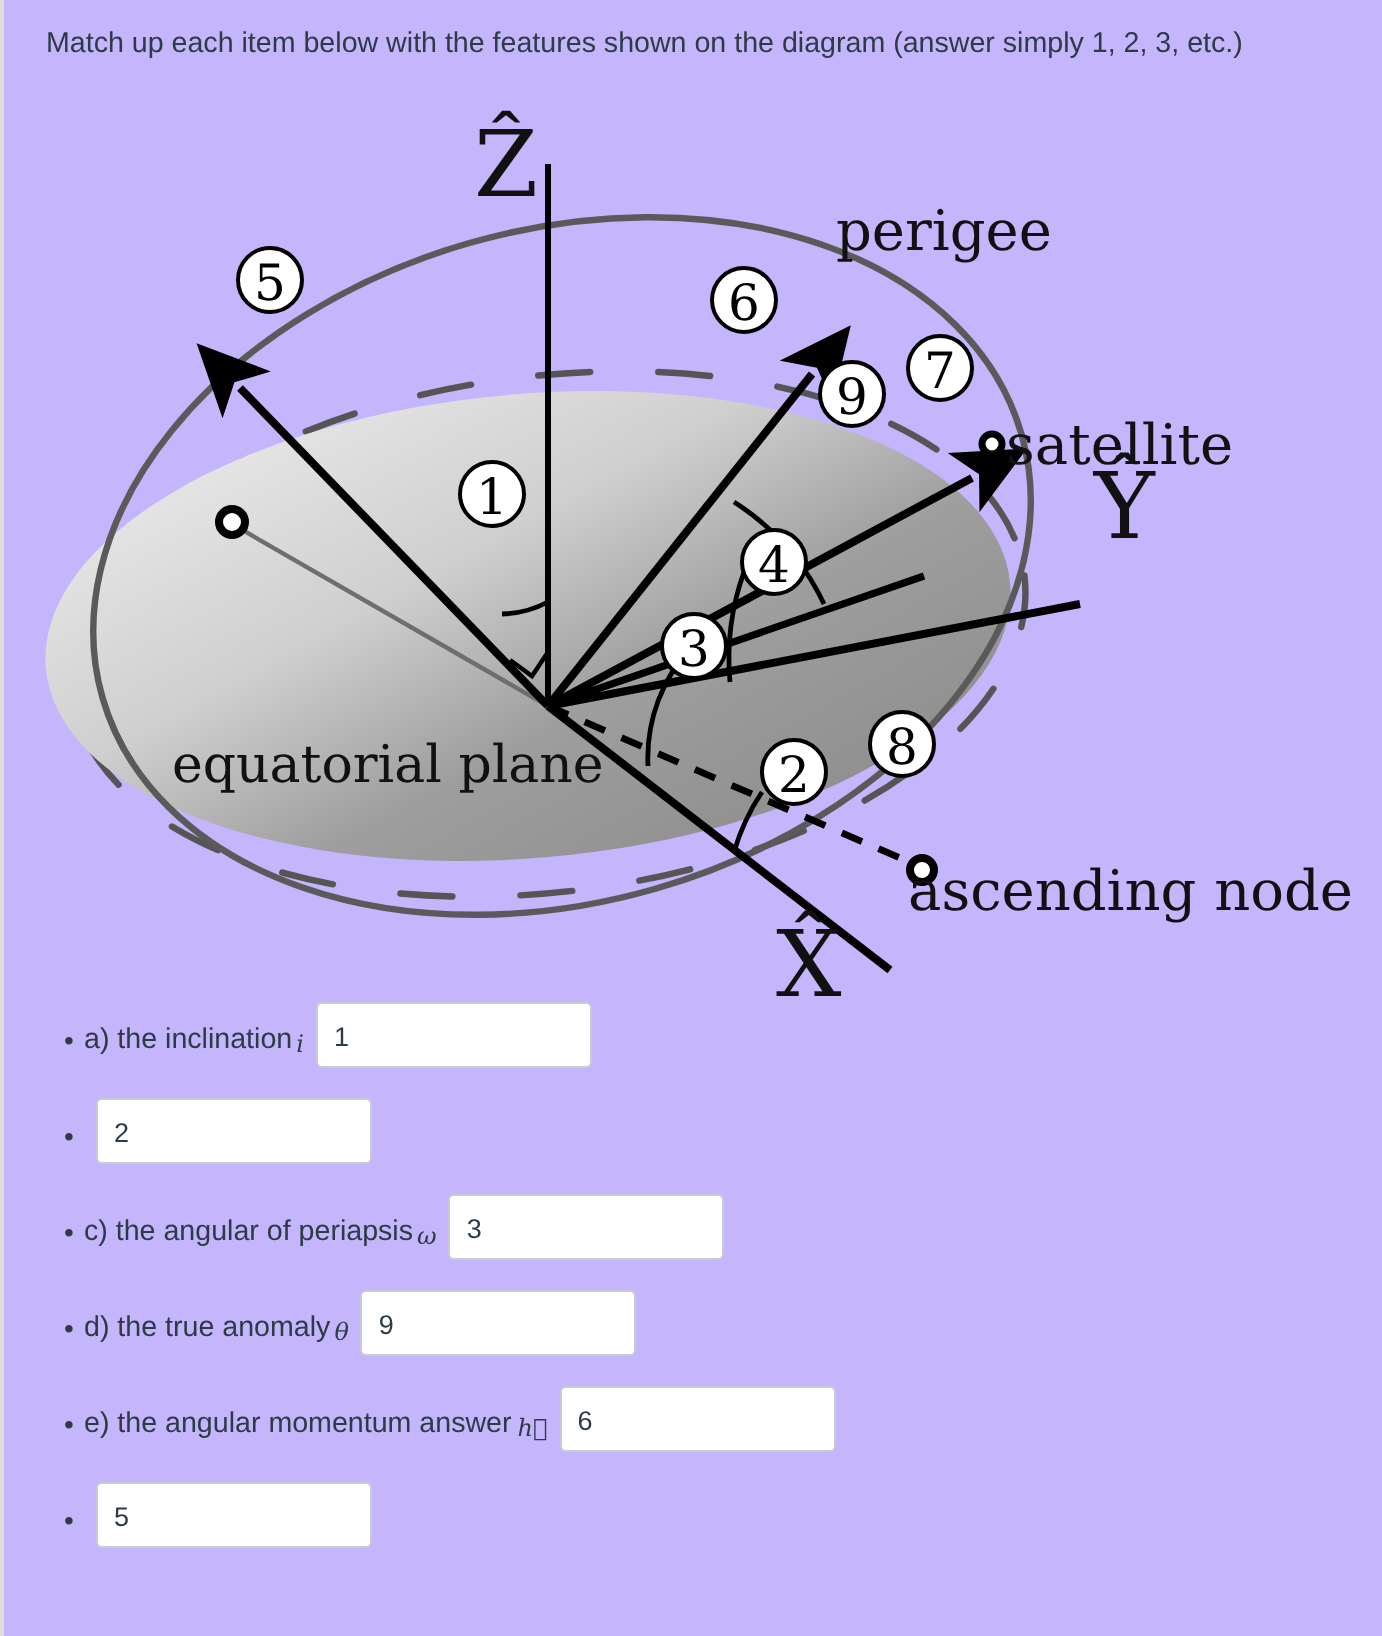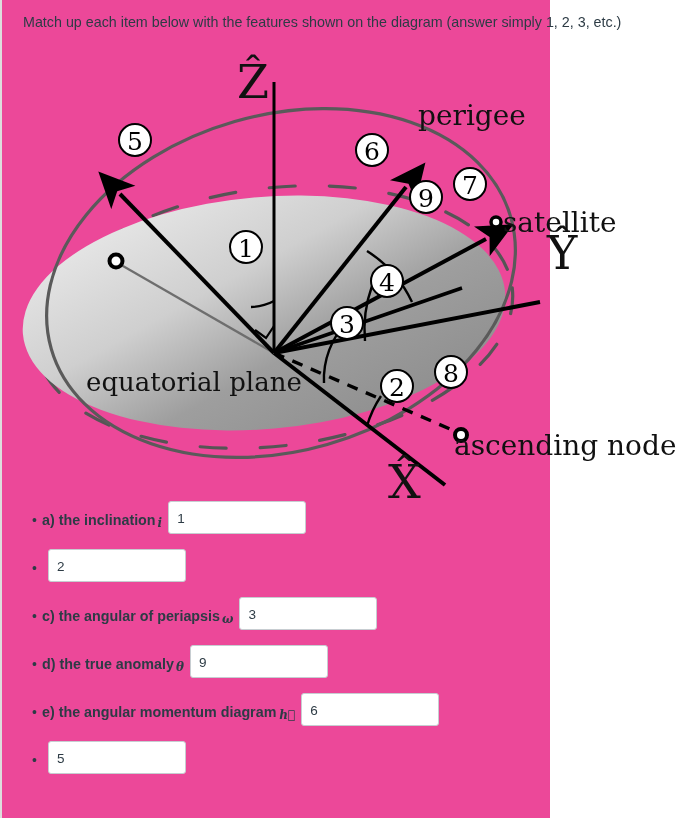--- a/index.html
+++ b/index.html
@@ -10,23 +10,23 @@
   body {
     width: 691px;
     height: 818px;
     font-family: "Liberation Sans", sans-serif;
     position: relative;
     overflow: hidden;
   }
   #page {
     position: absolute;
     left: 0; top: 0;
-    width: 550px;
+    width: 691px;
     height: 818px;
-    background: #ec4899;
+    background: #c4b5fd;
     border-left: 2px solid #dddddd;
     box-sizing: border-box;
   }
   .prompt {
     position: absolute;
     left: 21px;
     top: 12px;
     width: 660px;
     font-size: 14.3px;
     color: #2d3b45;
@@ -61,21 +61,20 @@
     font-size: 14px;
     line-height: 30px;
     text-align: left;
   }
   .answer-label {
     font-size: 14.3px;
     color: #2d3b45;
     line-height: 30px;
     white-space: nowrap;
     font-family: "Liberation Sans", sans-serif;
-    font-weight: bold;
   }
   .sym {
     font-family: "DejaVu Serif", serif;
     font-style: italic;
     font-size: 12px;
     position: relative;
     top: 2px;
     padding-left: 2px;
   }
   .sym-vec {
@@ -277,21 +276,21 @@
     </div>
 
     <div class="answer-row">
       <span class="bullet">•</span>
       <span class="answer-label"><span>d) the true anomaly</span><span class="sym">θ</span></span>
       <input class="ansbox" style="width: 138px;" value="9">
     </div>
 
     <div class="answer-row">
       <span class="bullet">•</span>
-      <span class="answer-label"><span>e) the angular momentum diagram</span><span class="sym-vec">h⃗</span></span>
+      <span class="answer-label"><span>e) the angular momentum answer</span><span class="sym-vec">h⃗</span></span>
       <input class="ansbox" style="width: 138px;" value="6">
     </div>
 
     <div class="answer-row">
       <span class="bullet">•</span>
       <input class="ansbox" style="width: 138px;" value="5">
     </div>
 
   </div>
 </div>

